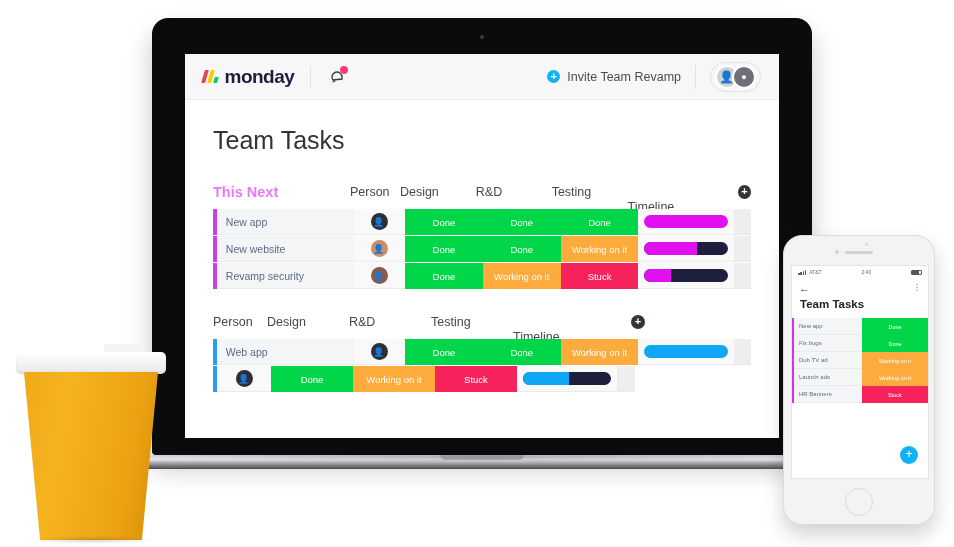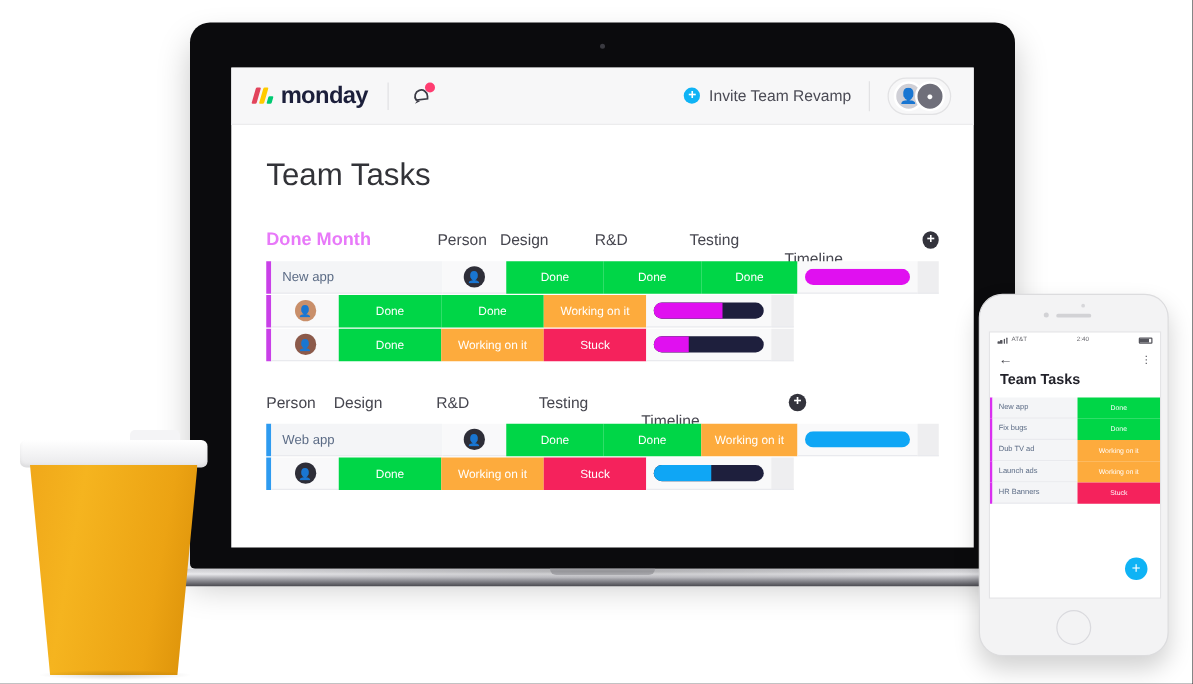--- a/index.html
+++ b/index.html
@@ -201,21 +201,21 @@
               <span class="av second">●</span>
             </div>
           </div>
         </div>
 
         <div class="app-body">
           <div class="page-title">Team Tasks</div>
           <div id="board">
               <div class="group">
                 <div class="group-head">
-                  <div class="group-title pink">Done Month</div>
+                  <div class="group-title pink">This Next</div>
                   <div class="col-head col-person">Person</div>
                   <div class="col-head col-status">Design</div>
                   <div class="col-head col-status">R&amp;D</div>
                   <div class="col-head col-status">Testing</div>
                   <div class="col-head col-timeline">Timeline</div>
                   <div class="plus-icon">+</div>
                 </div>
                 <div class="row">
                   <div class="row-bar" style="background: rgb(201, 64, 232);"></div>
                   <div class="row-name">New app</div>
@@ -227,35 +227,37 @@
                   <div class="cell-status" style="background: rgb(0, 214, 71);">Done</div>
                   <div class="cell-timeline">
                     <div class="tl-track" style="background: rgb(30, 31, 61);">
                       <div class="tl-fill" style="width: 100%; background: rgb(224, 16, 240);"></div>
                     </div>
                   </div>
                   <div class="cell-end"></div>
                 </div>
                 <div class="row">
                   <div class="row-bar" style="background: rgb(201, 64, 232);"></div>
+                  <div class="row-name">New website</div>
                   <div class="cell-person">
                     <span class="mini-av" style="background: rgb(201, 143, 106);">👤</span>
                   </div>
                   <div class="cell-status" style="background: rgb(0, 214, 71);">Done</div>
                   <div class="cell-status" style="background: rgb(0, 214, 71);">Done</div>
                   <div class="cell-status" style="background: rgb(253, 171, 61);">Working on it</div>
                   <div class="cell-timeline">
                     <div class="tl-track" style="background: rgb(30, 31, 61);">
                       <div class="tl-fill" style="width: 63%; background: rgb(224, 16, 240);"></div>
                     </div>
                   </div>
                   <div class="cell-end"></div>
                 </div>
                 <div class="row">
                   <div class="row-bar" style="background: rgb(201, 64, 232);"></div>
+                  <div class="row-name">Revamp security</div>
                   <div class="cell-person">
                     <span class="mini-av" style="background: rgb(140, 90, 74);">👤</span>
                   </div>
                   <div class="cell-status" style="background: rgb(0, 214, 71);">Done</div>
                   <div class="cell-status" style="background: rgb(253, 171, 61);">Working on it</div>
                   <div class="cell-status" style="background: rgb(245, 34, 92);">Stuck</div>
                   <div class="cell-timeline">
                     <div class="tl-track" style="background: rgb(30, 31, 61);">
                       <div class="tl-fill" style="width: 32%; background: rgb(224, 16, 240);"></div>
                     </div>

